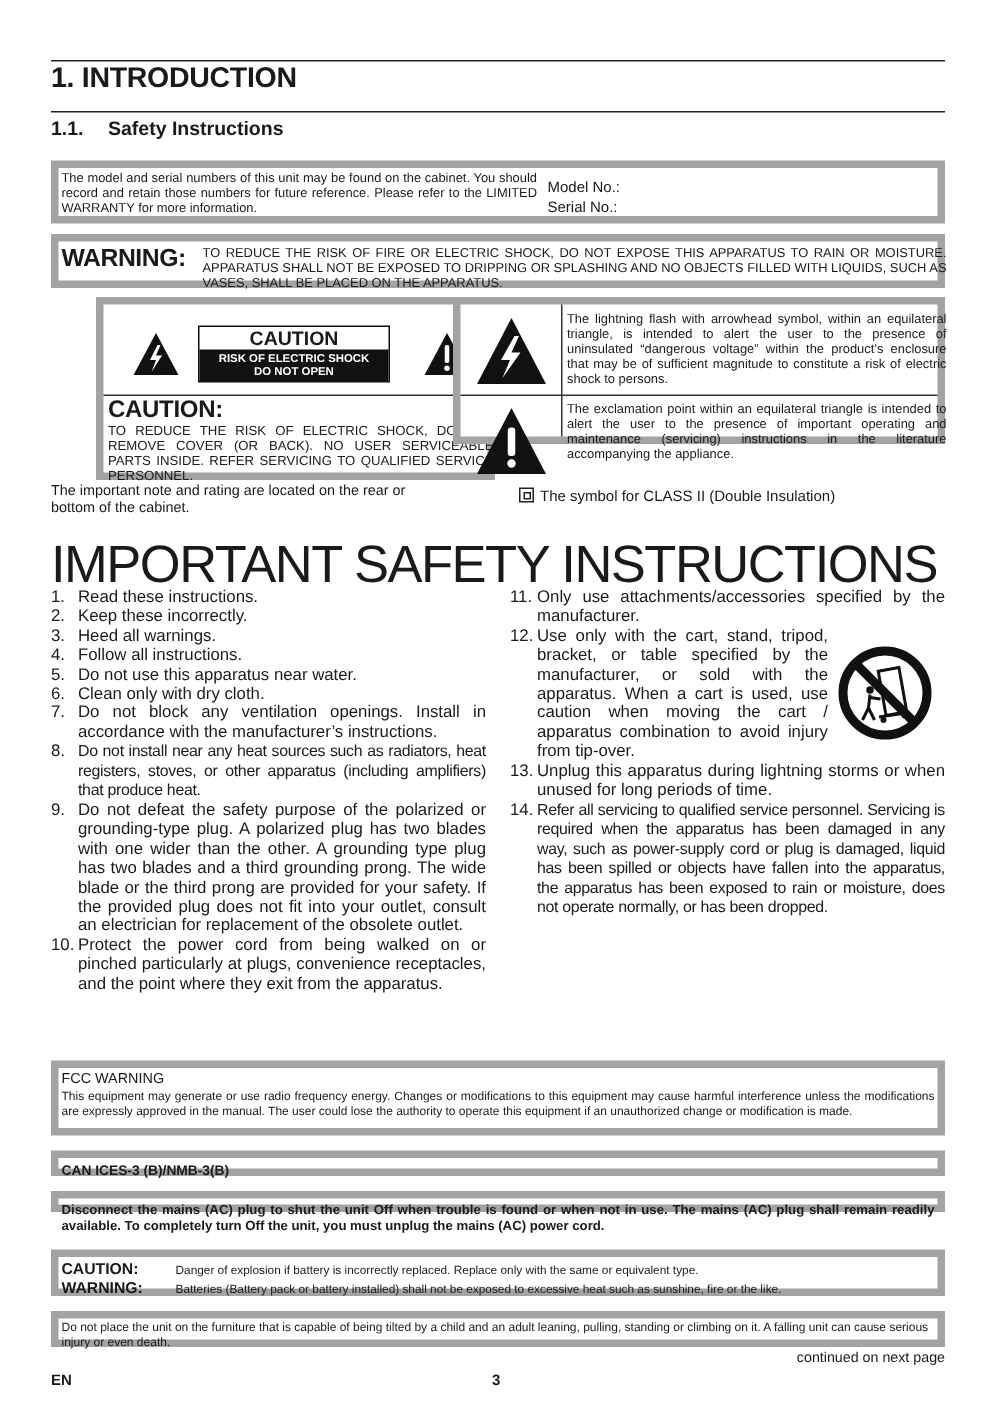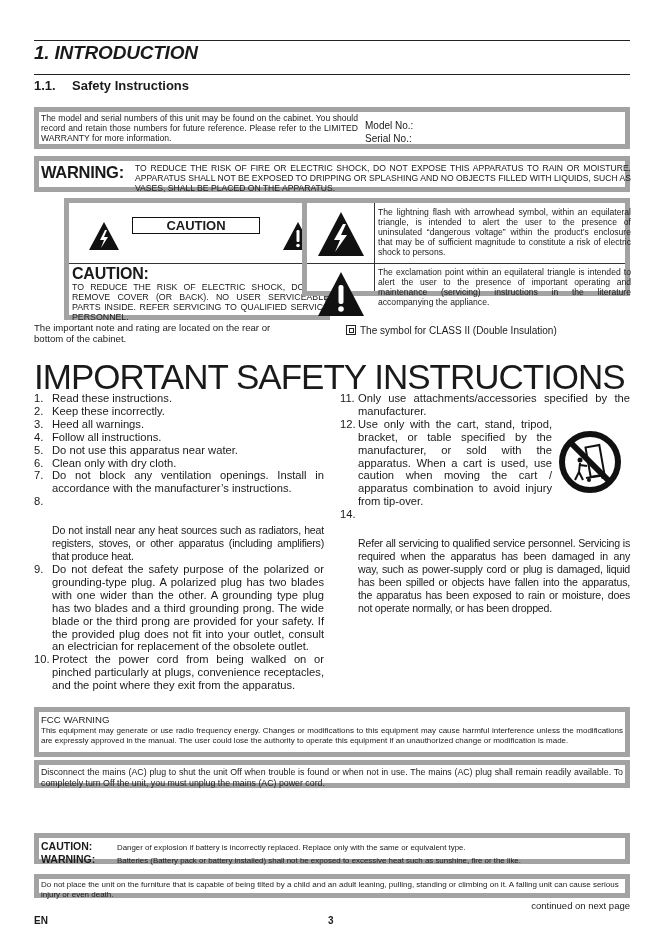--- a/index.html
+++ b/index.html
@@ -1,20 +1,20 @@
 <!DOCTYPE html>
 <html><head>
 <meta charset="utf-8">
 <style>
   html, body { margin: 0; padding: 0; background: #ffffff; }
   body { width: 663px; height: 942px; position: relative; overflow: hidden; color: #1a1a1a;
          font-family: "Liberation Sans", "DejaVu Sans", sans-serif; }
   .abs { position: absolute; }
   .rule { position: absolute; left: 34px; width: 596px; height: 1px; background: #222; }
-  .h1 { left: 34px; top: 42px; font-size: 19px; font-weight: bold; letter-spacing: -0.2px; font-style: italic; }
+  .h1 { left: 34px; top: 42px; font-size: 19px; font-weight: bold; letter-spacing: -0.2px; }
   .h2 { left: 34px; top: 78px; font-size: 13px; font-weight: bold; }
   .h2 .num { display: inline-block; width: 38px; }
   .box { position: absolute; border: 5px solid #a3a3a3; box-sizing: border-box; background: #fff; }
   .small { font-size: 8.6px; line-height: 10px; text-align: justify; }
   .model-box { left: 34px; top: 107px; width: 596px; height: 42px; }
   .model-text { position: absolute; left: 2px; top: 1px; width: 317px; }
   .model-labels { position: absolute; left: 326px; top: 7px; font-size: 10px; line-height: 13px; }
   .warning-box { left: 34px; top: 156px; width: 596px; height: 36px; }
   .warning-title { position: absolute; left: 2px; top: 2px; font-size: 16.5px; font-weight: bold; letter-spacing: -0.3px; }
   .warning-text { position: absolute; left: 96px; top: 2px; width: 496px; font-size: 8.6px; line-height: 10px; text-align: justify; }
@@ -33,28 +33,28 @@
   .class2 { left: 306px; top: 325px; font-size: 10px; margin-left: 40px; }
   .class2 .sq { display: inline-block; width: 8px; height: 8px; border: 1px solid #222; position: relative; vertical-align: -1px; margin-right: 4px; }
   .class2 .sq::after { content: ""; position: absolute; left: 1.5px; top: 1.5px; width: 3px; height: 3px; border: 1px solid #222; }
   .big-title { left: 34px; top: 357px; font-size: 35px; font-weight: normal; letter-spacing: -1px; }
   .col { position: absolute; font-size: 11.2px; line-height: 12.9px; }
   .col-left { left: 34px; top: 392px; width: 290px; }
   .col-right { left: 340px; top: 392px; width: 290px; }
   .item { display: flex; }
   .item .n { flex: 0 0 18px; }
   .item .t { flex: 1; text-align: justify; }
-  .item .t.narrow { font-size: 10.6px; letter-spacing: -0.2px; margin-top: 29px; }
+  .item .t.narrow { font-size: 10.6px; letter-spacing: -0.2px; }
   .item12 .t { padding-right: 78px; }
   .cart-icon { position: absolute; left: 558px; top: 430px; width: 64px; height: 64px; }
   .fcc-box { left: 34px; top: 707px; width: 596px; height: 50px; padding: 2px 2px; }
   .fcc-title { font-size: 9.6px; font-weight: normal; line-height: 12px; }
   .fcc-text { font-size: 8px; line-height: 10px; text-align: justify; }
   .can-box { left: 34px; top: 767px; width: 596px; height: 17px; padding: 2px 2px; font-size: 9.2px; font-weight: bold; line-height: 12px; }
-  .disc-box { left: 34px; top: 760px; width: 596px; height: 28px; padding: 2px 2px; font-size: 8.8px; font-weight: normal; line-height: 11px; text-align: justify; }
+  .disc-box { left: 34px; top: 794px; width: 596px; height: 14px; padding: 2px 2px; font-size: 8.8px; font-weight: bold; line-height: 11px; text-align: justify; }
   .batt-box { left: 34px; top: 833px; width: 596px; height: 31px; padding: 2px 2px; }
   .batt-row { display: flex; align-items: baseline; height: 13px; }
   .batt-row .lbl { flex: 0 0 76px; font-size: 10.5px; font-weight: bold; }
   .batt-row .txt { font-size: 7.9px; }
   .furn-box { left: 34px; top: 874px; width: 596px; height: 24px; padding: 1px 2px; font-size: 8px; line-height: 10px; }
   .cont { right: 33px; top: 900px; font-size: 9.5px; }
   .footer-en { left: 34px; top: 915px; font-size: 10px; font-weight: bold; }
   .footer-page { left: 328px; top: 915px; font-size: 10px; font-weight: bold; }
 </style>
 </head>
@@ -80,20 +80,24 @@
   <div class="warning-text">TO REDUCE THE RISK OF FIRE OR ELECTRIC SHOCK, DO NOT EXPOSE THIS APPARATUS TO RAIN OR MOISTURE. APPARATUS SHALL NOT BE EXPOSED TO DRIPPING OR SPLASHING AND NO OBJECTS FILLED WITH LIQUIDS, SUCH AS VASES, SHALL BE PLACED ON THE APPARATUS.</div>
 </div>
 
 <div class="box caution-left">
   <svg class="abs" style="left:19px;top:18px;" width="32" height="30" viewBox="0 0 32 30">
     <polygon points="16,1 31,29 1,29" fill="#111"></polygon>
     <polygon points="17,9 12,19 16,19 13,27 20,16 16,16 19,9" fill="#fff"></polygon>
   </svg>
   <div class="caution-label">
     <div class="top">CAUTION</div>
+    <div class="bot">
+      <div>RISK OF ELECTRIC SHOCK</div>
+      <div>DO NOT OPEN</div>
+    </div>
   </div>
   <svg class="abs" style="left:213px;top:18px;" width="32" height="30" viewBox="0 0 32 30">
     <polygon points="16,1 31,29 1,29" fill="#111"></polygon>
     <rect x="14.5" y="9" width="3" height="12" rx="1.2" fill="#fff"></rect>
     <circle cx="16" cy="24.5" r="1.8" fill="#fff"></circle>
   </svg>
   <div class="divider"></div>
   <div class="caution-head">CAUTION:</div>
   <div class="caution-body">TO REDUCE THE RISK OF ELECTRIC SHOCK, DO NOT REMOVE COVER (OR BACK). NO USER SERVICEABLE PARTS INSIDE. REFER SERVICING TO QUALIFIED SERVICE PERSONNEL.</div>
 </div>
@@ -165,20 +169,24 @@
 </div>
 
 <div class="col col-right">
   <div class="item">
       <span class="n">11.</span>
       <span class="t">Only use attachments/accessories specified by the manufacturer.</span>
     </div>
   <div class="item item12">
       <span class="n">12.</span>
       <span class="t">Use only with the cart, stand, tripod, bracket, or table specified by the manufacturer, or sold with the apparatus. When a cart is used, use caution when moving the cart / apparatus combination to avoid injury from tip-over.</span>
+    </div>
+  <div class="item">
+      <span class="n">13.</span>
+      <span class="t">Unplug this apparatus during lightning storms or when unused for long periods of time.</span>
     </div>
   <div class="item">
       <span class="n">14.</span>
       <span class="t narrow">Refer all servicing to qualified service personnel. Servicing is required when the apparatus has been damaged in any way, such as power-supply cord or plug is damaged, liquid has been spilled or objects have fallen into the apparatus, the apparatus has been exposed to rain or moisture, does not operate normally, or has been dropped.</span>
     </div>
 </div>
 
 <svg class="cart-icon" viewBox="0 0 64 64">
   <circle cx="32" cy="32" r="28" fill="none" stroke="#111" stroke-width="6"></circle>
   <line x1="12" y1="12" x2="52" y2="52" stroke="#111" stroke-width="6"></line>

